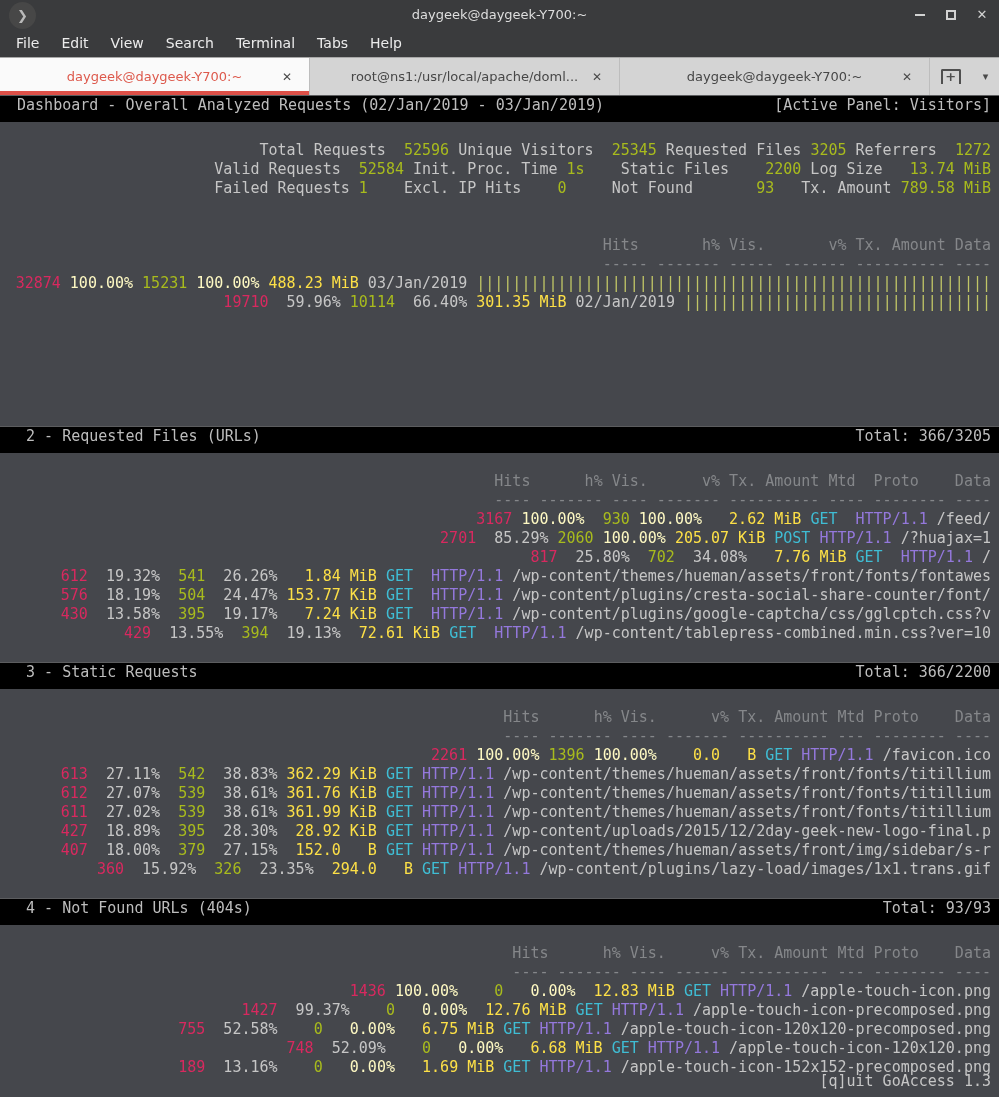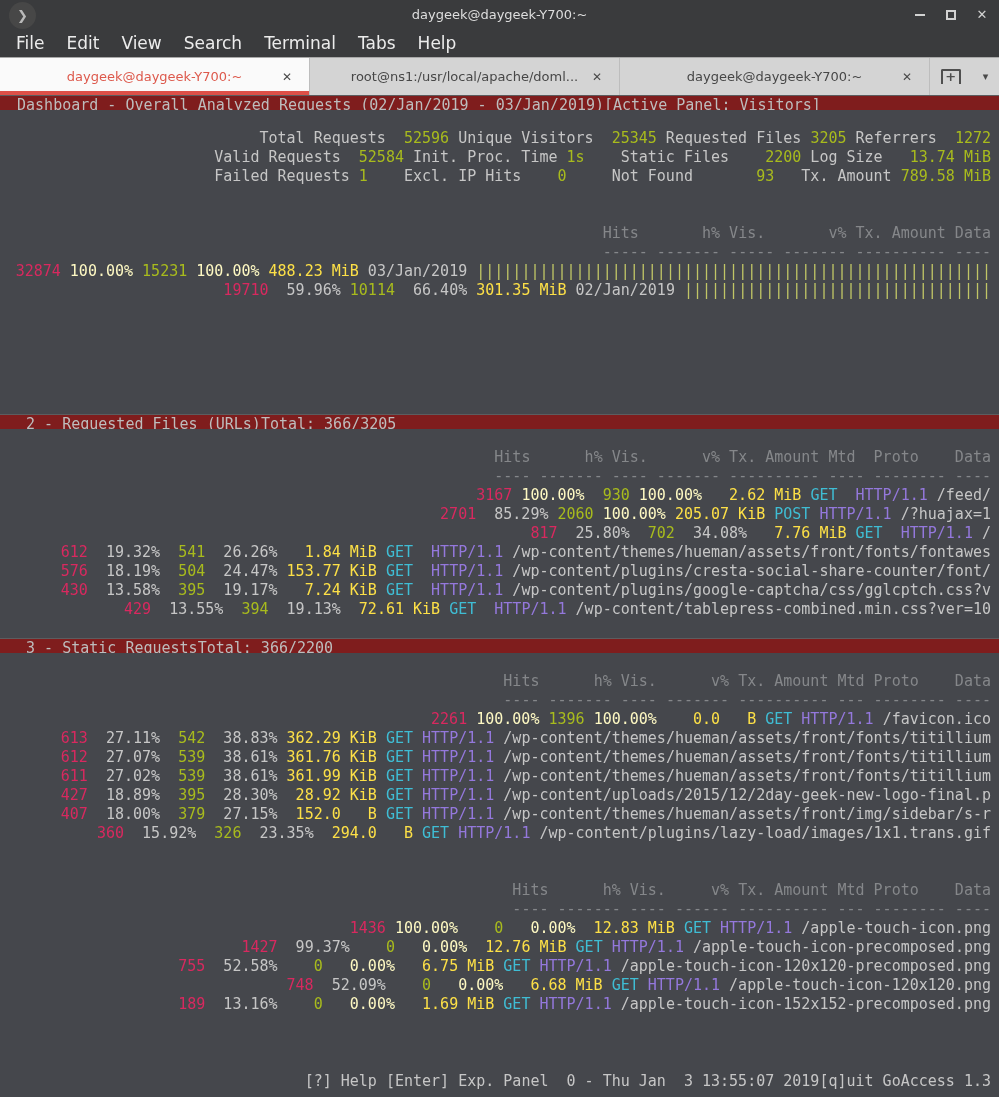--- a/index.html
+++ b/index.html
@@ -18,21 +18,21 @@
   .win-controls { position:absolute; right:10px; top:0; height:29px;
                   display:flex; align-items:center; gap:17px; }
   .wc { display:flex; align-items:center; justify-content:center; width:14px; height:14px; cursor:default; }
   .wc-min-glyph { width:10px; height:2px; background:#d2d2d2; }
   .wc-max-glyph { width:10px; height:10px; border:2px solid #d2d2d2; }
   .wc-close-glyph { color:#d2d2d2; font-size:13px; font-weight:bold; line-height:1; }
 
   
   .menubar { height:28px; background:#3a3b3d; flex:none; display:flex;
              align-items:center; padding-left:5px; }
-  .menu-item { color:#ececec; font-size:17px; padding:0 11px; height:100%;
+  .menu-item { color:#ececec; font-size:14px; padding:0 11px; height:100%;
                display:flex; align-items:center; cursor:default; }
 
   
   .tabbar { height:38px; background:#d4d4d4; flex:none; display:flex;
             border-top:1px solid #a8a8a8; position:relative; }
   .tab { width:310px; flex:none; position:relative; display:flex;
          align-items:center; justify-content:center;
          border-right:1px solid #bdbdbd; color:#474747; font-size:13px; }
   .tab-label { max-width:240px; overflow:hidden; white-space:nowrap; }
   .tab-close { position:absolute; right:17px; top:50%; transform:translateY(-50%);
@@ -46,23 +46,23 @@
             display:flex; align-items:flex-start; justify-content:center; }
   .newtab .nt-plus { color:#4f4f4f; font-size:13px; font-weight:bold; line-height:11px; }
   .tab-caret { color:#4a4a4a; font-size:11px; }
 
   
   .terminal { height:1002px; flex:none; background:#45474c; position:relative;
               overflow:hidden; font-family:"DejaVu Sans Mono", monospace;
               font-size:15px; line-height:19px; color:#c6c6c6; }
   .t-line { height:19px; padding:0 8px; white-space:pre; display:flex;
             justify-content:flex-end; overflow:hidden; }
-  .t-bar  { height:15px; padding:0 8px; white-space:pre; display:flex;
-            justify-content:flex-start; overflow:hidden;
-            background:#7f1d1d; border-top:1px solid #5c5d5f; color:#bdbdbd; }
+  .t-bar  { height:27px; padding:0 8px; white-space:pre; display:flex;
+            justify-content:space-between; overflow:hidden;
+            background:#000000; border-top:1px solid #5c5d5f; color:#bdbdbd; }
   .t-footer { position:absolute; left:0; right:0; bottom:6px; }
 
   .c-t   { color:#c6c6c6; }
   .c-dim { color:#85878a; }
   .c-grn { color:#a8bb1d; }
   .c-hit { color:#d8295f; }
   .c-org { color:#fef9c3; }
   .c-blu { color:#fde047; }
   .c-cyn { color:#3fbdd4; }
   .c-vio { color:#9478dc; }
@@ -156,24 +156,25 @@
       <div class="t-line"><span><span class="c-dim">Hits      h% Vis.      v% Tx. Amount Mtd Proto    Data</span></span></div>
       <div class="t-line"><span><span class="c-dim">---- ------- ---- ------- ---------- --- -------- ----</span></span></div>
       <div class="t-line"><span><span class="c-hit">2261</span><span class="c-t"> </span><span class="c-org">100.00%</span><span class="c-t"> </span><span class="c-grn">1396</span><span class="c-t"> </span><span class="c-org">100.00%</span><span class="c-t"> </span><span class="c-blu">   0.0   B</span><span class="c-t"> </span><span class="c-cyn">GET</span><span class="c-t"> </span><span class="c-vio">HTTP/1.1</span><span class="c-t"> </span><span class="c-t">/favicon.ico</span></span></div>
       <div class="t-line"><span><span class="c-hit"> 613</span><span class="c-t">  27.11% </span><span class="c-grn"> 542</span><span class="c-t">  38.83% </span><span class="c-blu">362.29 KiB</span><span class="c-t"> </span><span class="c-cyn">GET</span><span class="c-t"> </span><span class="c-vio">HTTP/1.1</span><span class="c-t"> </span><span class="c-t">/wp-content/themes/hueman/assets/front/fonts/titillium</span></span></div>
       <div class="t-line"><span><span class="c-hit"> 612</span><span class="c-t">  27.07% </span><span class="c-grn"> 539</span><span class="c-t">  38.61% </span><span class="c-blu">361.76 KiB</span><span class="c-t"> </span><span class="c-cyn">GET</span><span class="c-t"> </span><span class="c-vio">HTTP/1.1</span><span class="c-t"> </span><span class="c-t">/wp-content/themes/hueman/assets/front/fonts/titillium</span></span></div>
       <div class="t-line"><span><span class="c-hit"> 611</span><span class="c-t">  27.02% </span><span class="c-grn"> 539</span><span class="c-t">  38.61% </span><span class="c-blu">361.99 KiB</span><span class="c-t"> </span><span class="c-cyn">GET</span><span class="c-t"> </span><span class="c-vio">HTTP/1.1</span><span class="c-t"> </span><span class="c-t">/wp-content/themes/hueman/assets/front/fonts/titillium</span></span></div>
       <div class="t-line"><span><span class="c-hit"> 427</span><span class="c-t">  18.89% </span><span class="c-grn"> 395</span><span class="c-t">  28.30% </span><span class="c-blu"> 28.92 KiB</span><span class="c-t"> </span><span class="c-cyn">GET</span><span class="c-t"> </span><span class="c-vio">HTTP/1.1</span><span class="c-t"> </span><span class="c-t">/wp-content/uploads/2015/12/2day-geek-new-logo-final.p</span></span></div>
       <div class="t-line"><span><span class="c-hit"> 407</span><span class="c-t">  18.00% </span><span class="c-grn"> 379</span><span class="c-t">  27.15% </span><span class="c-blu"> 152.0   B</span><span class="c-t"> </span><span class="c-cyn">GET</span><span class="c-t"> </span><span class="c-vio">HTTP/1.1</span><span class="c-t"> </span><span class="c-t">/wp-content/themes/hueman/assets/front/img/sidebar/s-r</span></span></div>
       <div class="t-line"><span><span class="c-hit"> 360</span><span class="c-t">  15.92% </span><span class="c-grn"> 326</span><span class="c-t">  23.35% </span><span class="c-blu"> 294.0   B</span><span class="c-t"> </span><span class="c-cyn">GET</span><span class="c-t"> </span><span class="c-vio">HTTP/1.1</span><span class="c-t"> </span><span class="c-t">/wp-content/plugins/lazy-load/images/1x1.trans.gif</span></span></div>
       <div class="t-line"></div>
+      <div class="t-bar"><span>  4 - Not Found URLs (404s)</span><span>Total: 93/93</span></div>
       <div class="t-line"></div>
       <div class="t-line"><span><span class="c-dim">Hits      h% Vis.     v% Tx. Amount Mtd Proto    Data</span></span></div>
       <div class="t-line"><span><span class="c-dim">---- ------- ---- ------ ---------- --- -------- ----</span></span></div>
       <div class="t-line"><span><span class="c-hit">1436</span><span class="c-t"> </span><span class="c-org">100.00%</span><span class="c-t"> </span><span class="c-grn">   0</span><span class="c-t"> </span><span class="c-org">  0.00%</span><span class="c-t"> </span><span class="c-blu"> 12.83 MiB</span><span class="c-t"> </span><span class="c-cyn">GET</span><span class="c-t"> </span><span class="c-vio">HTTP/1.1</span><span class="c-t"> </span><span class="c-t">/apple-touch-icon.png</span></span></div>
       <div class="t-line"><span><span class="c-hit">1427</span><span class="c-t">  99.37% </span><span class="c-grn">   0</span><span class="c-t"> </span><span class="c-org">  0.00%</span><span class="c-t"> </span><span class="c-blu"> 12.76 MiB</span><span class="c-t"> </span><span class="c-cyn">GET</span><span class="c-t"> </span><span class="c-vio">HTTP/1.1</span><span class="c-t"> </span><span class="c-t">/apple-touch-icon-precomposed.png</span></span></div>
       <div class="t-line"><span><span class="c-hit"> 755</span><span class="c-t">  52.58% </span><span class="c-grn">   0</span><span class="c-t"> </span><span class="c-org">  0.00%</span><span class="c-t"> </span><span class="c-blu">  6.75 MiB</span><span class="c-t"> </span><span class="c-cyn">GET</span><span class="c-t"> </span><span class="c-vio">HTTP/1.1</span><span class="c-t"> </span><span class="c-t">/apple-touch-icon-120x120-precomposed.png</span></span></div>
       <div class="t-line"><span><span class="c-hit"> 748</span><span class="c-t">  52.09% </span><span class="c-grn">   0</span><span class="c-t"> </span><span class="c-org">  0.00%</span><span class="c-t"> </span><span class="c-blu">  6.68 MiB</span><span class="c-t"> </span><span class="c-cyn">GET</span><span class="c-t"> </span><span class="c-vio">HTTP/1.1</span><span class="c-t"> </span><span class="c-t">/apple-touch-icon-120x120.png</span></span></div>
       <div class="t-line"><span><span class="c-hit"> 189</span><span class="c-t">  13.16% </span><span class="c-grn">   0</span><span class="c-t"> </span><span class="c-org">  0.00%</span><span class="c-t"> </span><span class="c-blu">  1.69 MiB</span><span class="c-t"> </span><span class="c-cyn">GET</span><span class="c-t"> </span><span class="c-vio">HTTP/1.1</span><span class="c-t"> </span><span class="c-t">/apple-touch-icon-152x152-precomposed.png</span></span></div>
-      <div class="t-line t-footer"><span><span class="c-t">[?] Help [Enter] Exp. Panel  0 - Thu Jan  3 13:55:07 2019</span></span><span><span class="c-t">[q]uit GoAccess 1.3</span></span></div>
+      <div class="t-line t-footer"><span><span class="c-t">[q]uit GoAccess 1.3</span></span></div>
     </div>
 
 </div>
 
 </body></html>

